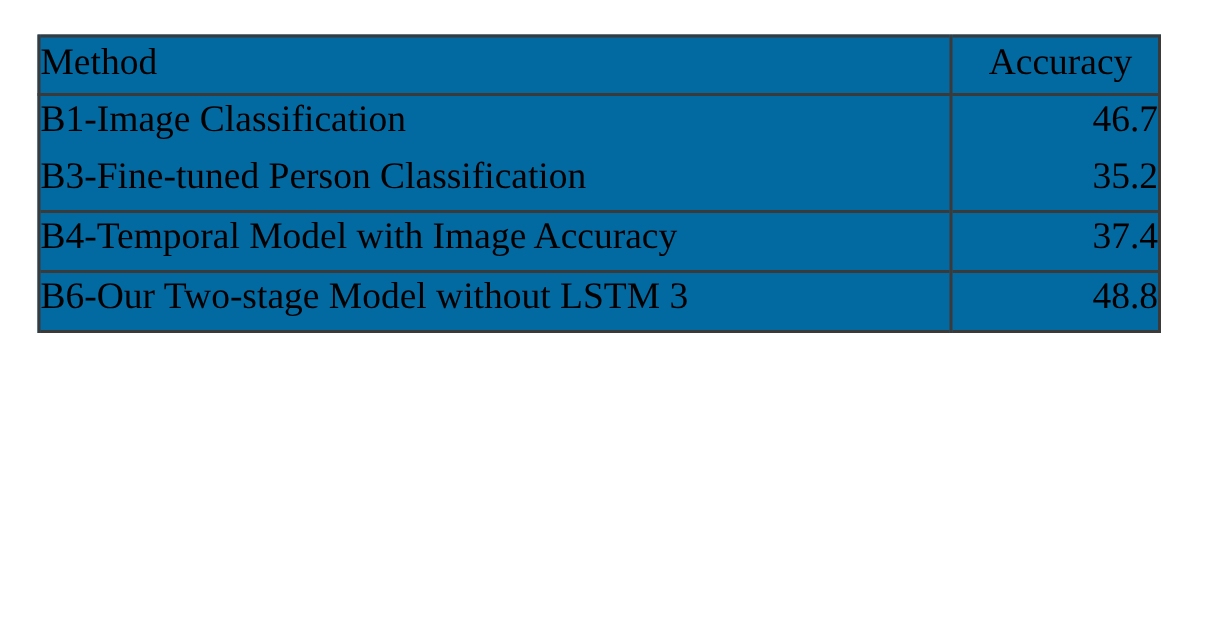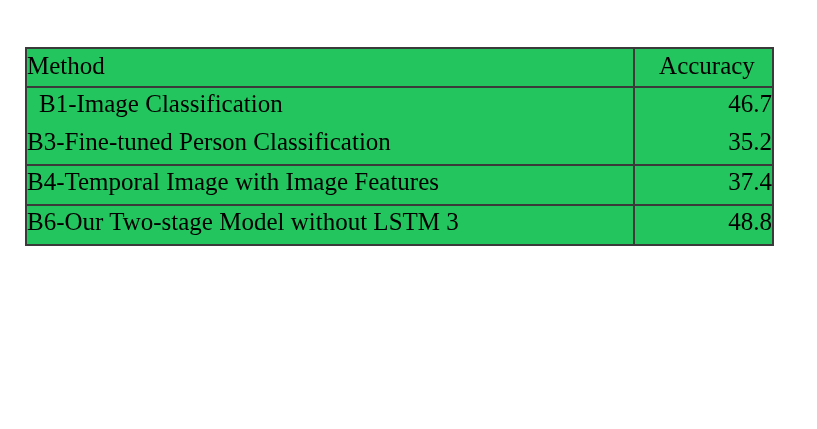--- a/index.html
+++ b/index.html
@@ -19,22 +19,21 @@
     position: absolute;
     left: 25px;
     top: 23px;
     width: 747px;
   }
 
   table.results {
     border-collapse: collapse;
     width: 747px;
     table-layout: fixed;
-    background: #22c55e;
-    margin-top: 24px;
+    background: #0369a1;
   }
 
   table.results col.c-method { width: 608px; }
   table.results col.c-acc    { width: 139px; }
 
   table.results th,
   table.results td {
     font-weight: normal;
     font-size: 25px;
     line-height: 1.06;
@@ -55,21 +54,21 @@
   tr.header-row th {
     border-top: none;
     border-bottom: 2px solid #3a3a3a;
     padding-top: 4px;
     padding-bottom: 6px;
   }
   tr.header-row th.cell-acc { text-align: center; padding-left: 7px; }
 
   
   tr.group-start > td { border-top: 2px solid #3a3a3a; }
-  tr.group-start.first-group > td { border-top: none; padding-left: 12px; }
+  tr.group-start.first-group > td { border-top: none; }
 
   tr.bold-row td {
     font-weight: bold;
   }
 
   
   table.results tbody td { height: 30px; }
 </style>
 </head>
 <body>
@@ -90,21 +89,21 @@
 
     <tr class="group-start first-group">
           <td class="cell-method">B1-Image Classification</td>
           <td class="cell-acc">46.7</td>
         </tr>
         <tr>
           <td class="cell-method">B3-Fine-tuned Person Classification</td>
           <td class="cell-acc">35.2</td>
         </tr>
         <tr class="group-start">
-          <td class="cell-method">B4-Temporal Image with Image Features</td>
+          <td class="cell-method">B4-Temporal Model with Image Accuracy</td>
           <td class="cell-acc">37.4</td>
         </tr>
         <tr class="group-start">
           <td class="cell-method">B6-Our Two-stage Model without LSTM 3</td>
           <td class="cell-acc">48.8</td>
         </tr>
       </tbody>
   </table>
 </div>
 

